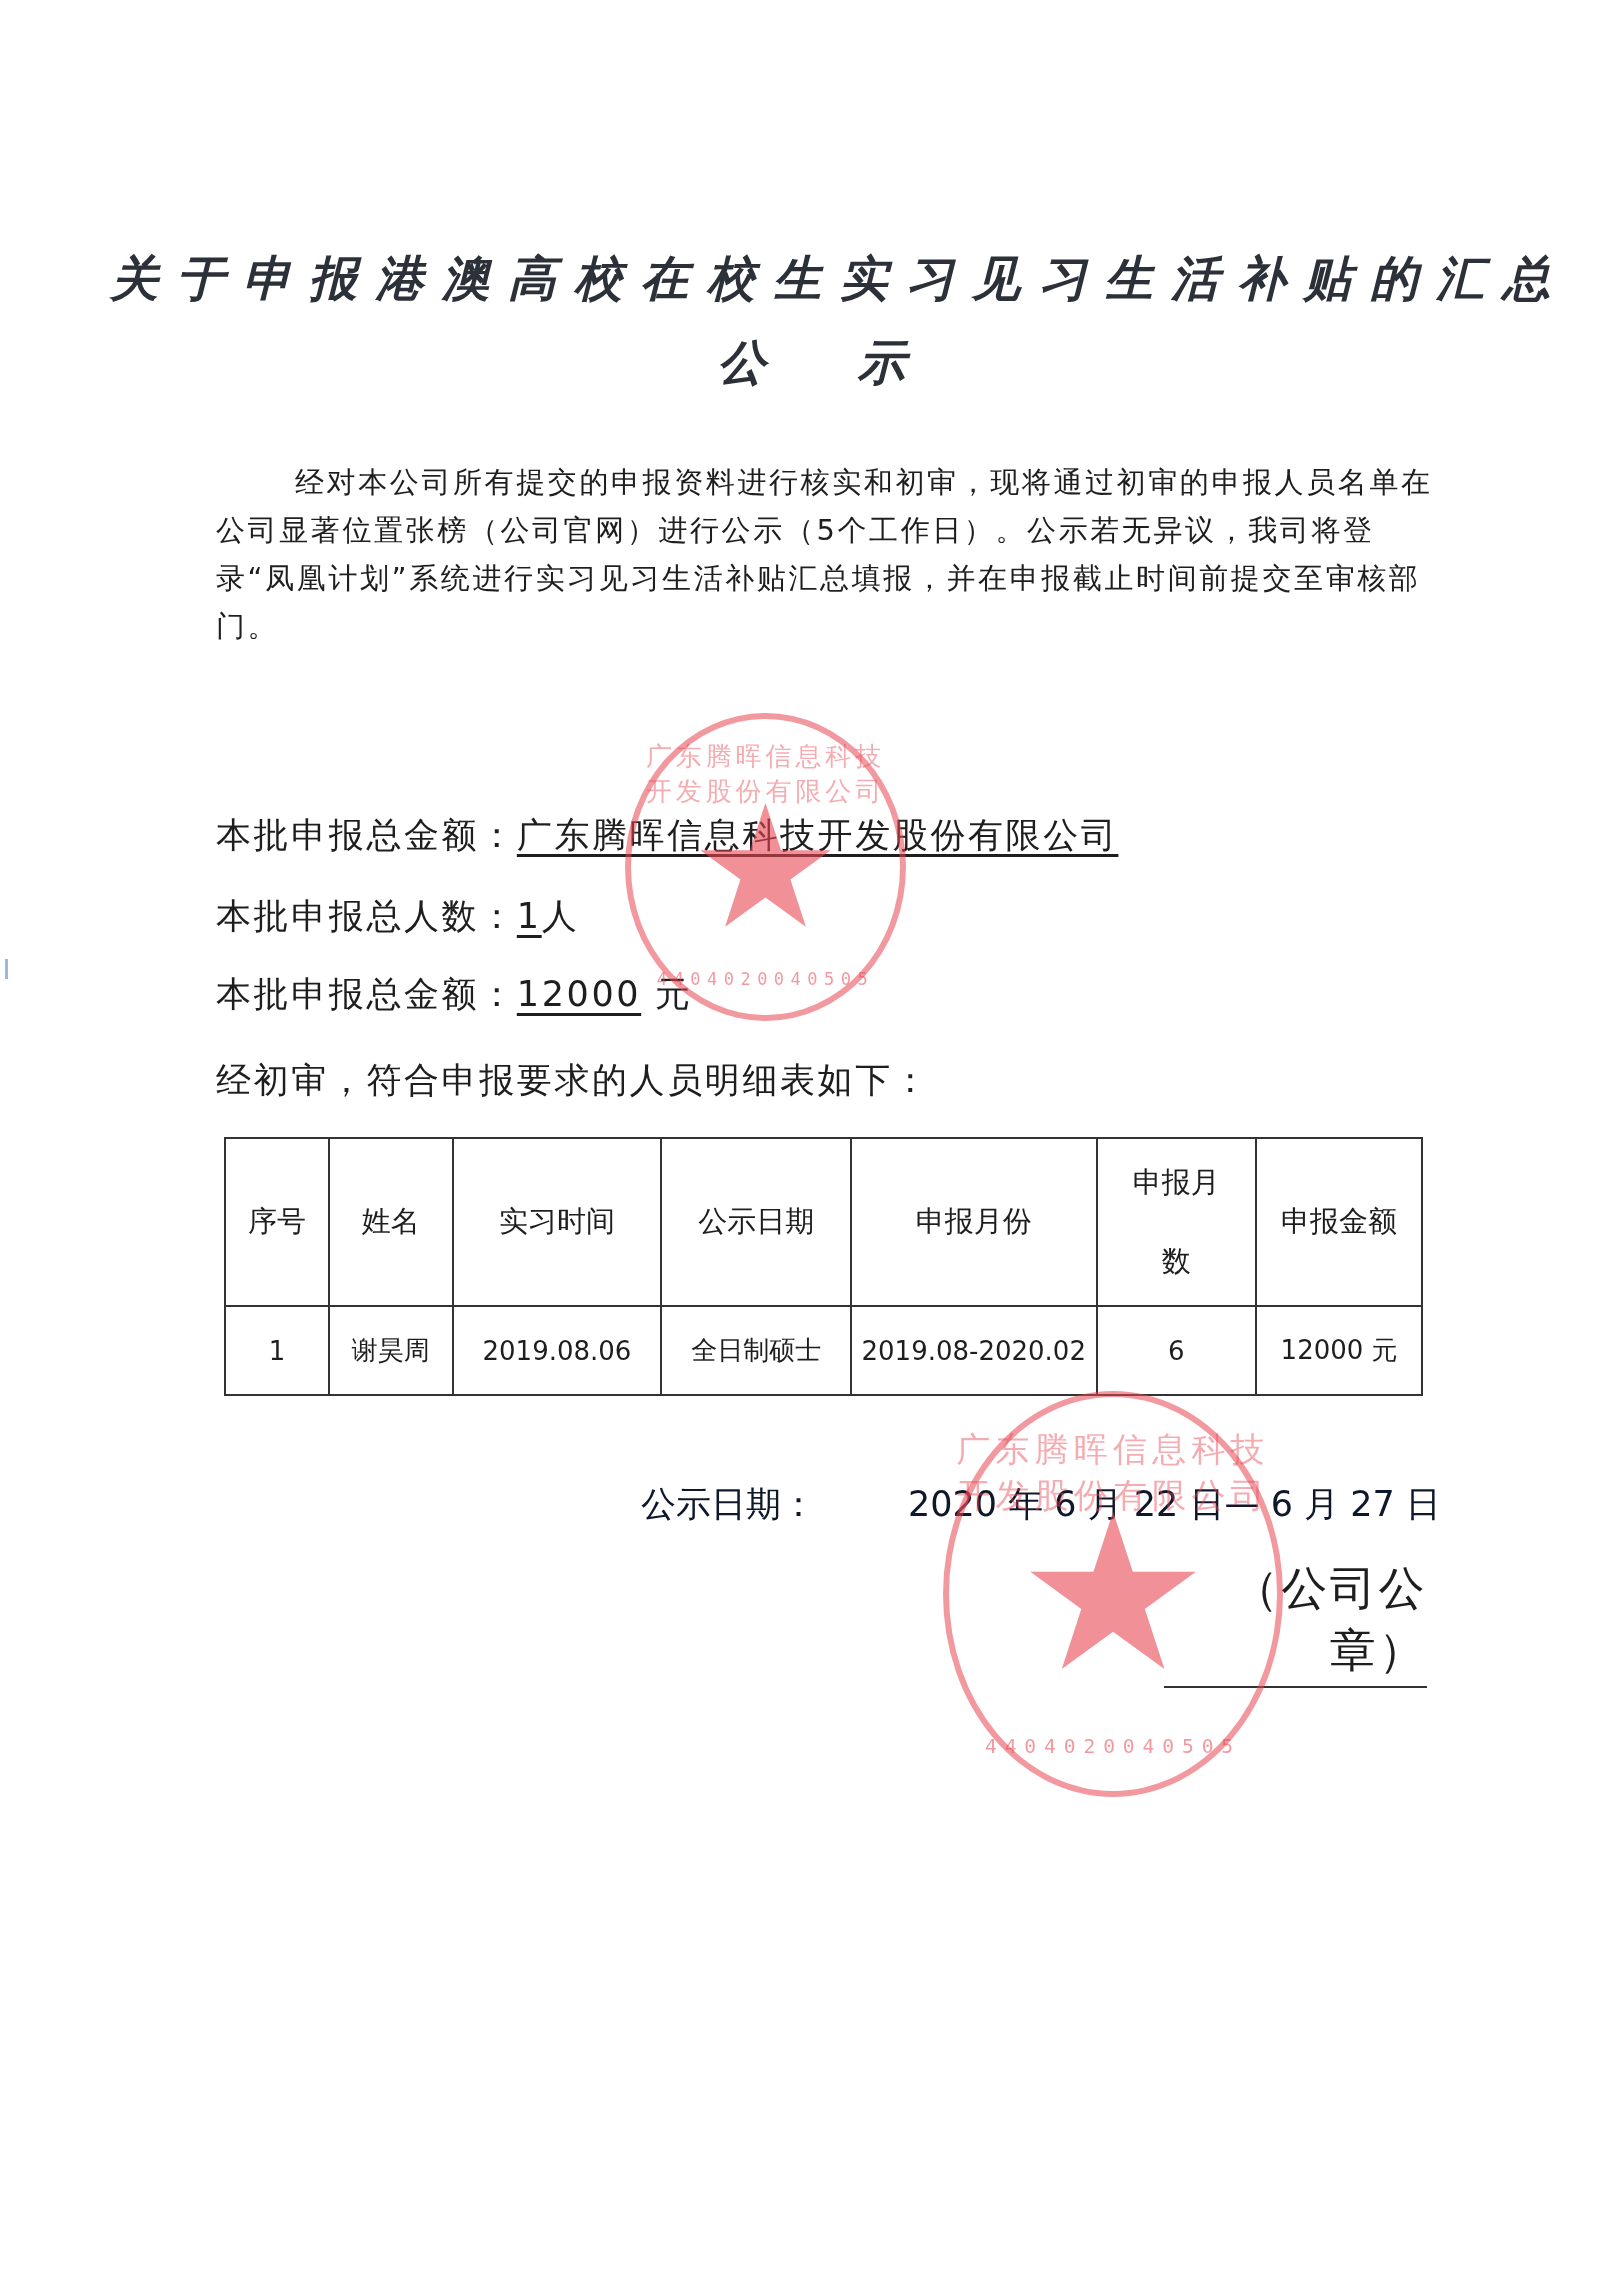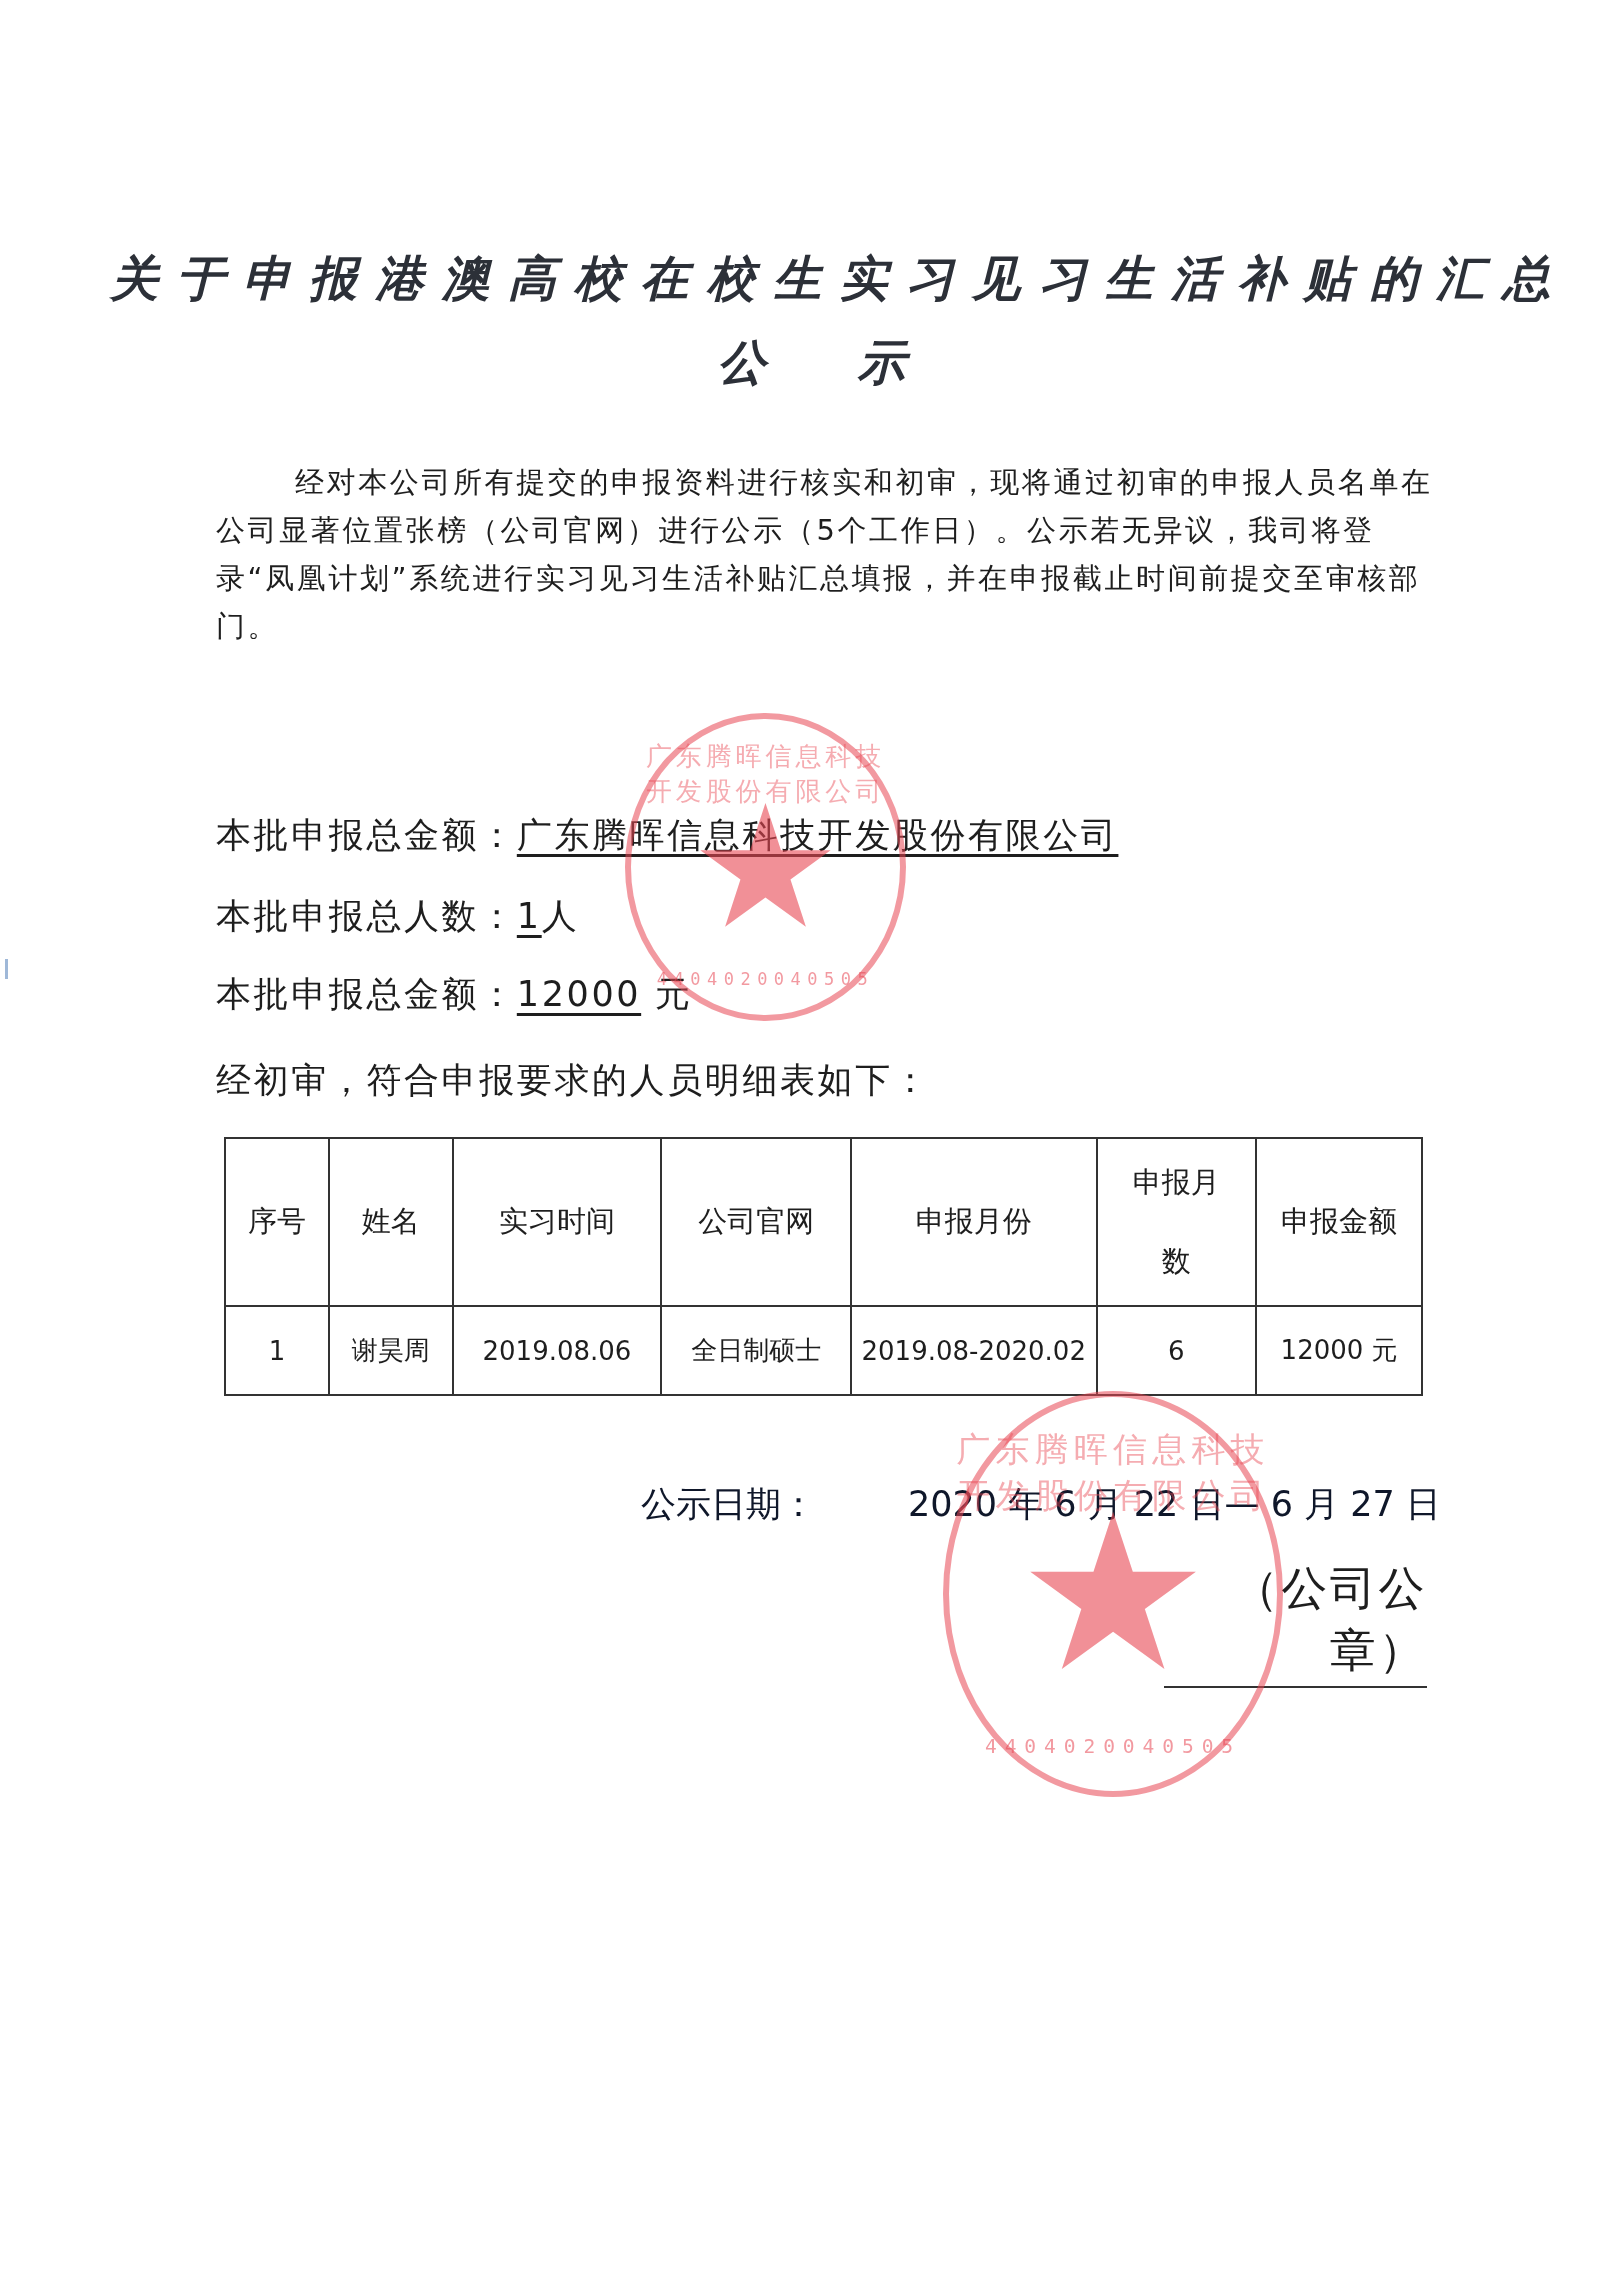--- a/index.html
+++ b/index.html
@@ -101,21 +101,21 @@
       <col style="width:190px">
       <col style="width:246px">
       <col style="width:160px">
       <col style="width:166px">
   </colgroup>
   <thead>
     <tr>
       <th>序号</th>
       <th>姓名</th>
       <th>实习时间</th>
-      <th>公司官网</th>
+      <th>公示日期</th>
       <th>申报月份</th>
       <th class="two-line"><span>申报月</span><br><span>数</span></th>
       <th>申报金额</th>
     </tr>
   </thead>
   <tbody>
     <tr>
       <td>1</td>
       <td>谢昊周</td>
       <td>2019.08.06</td>

